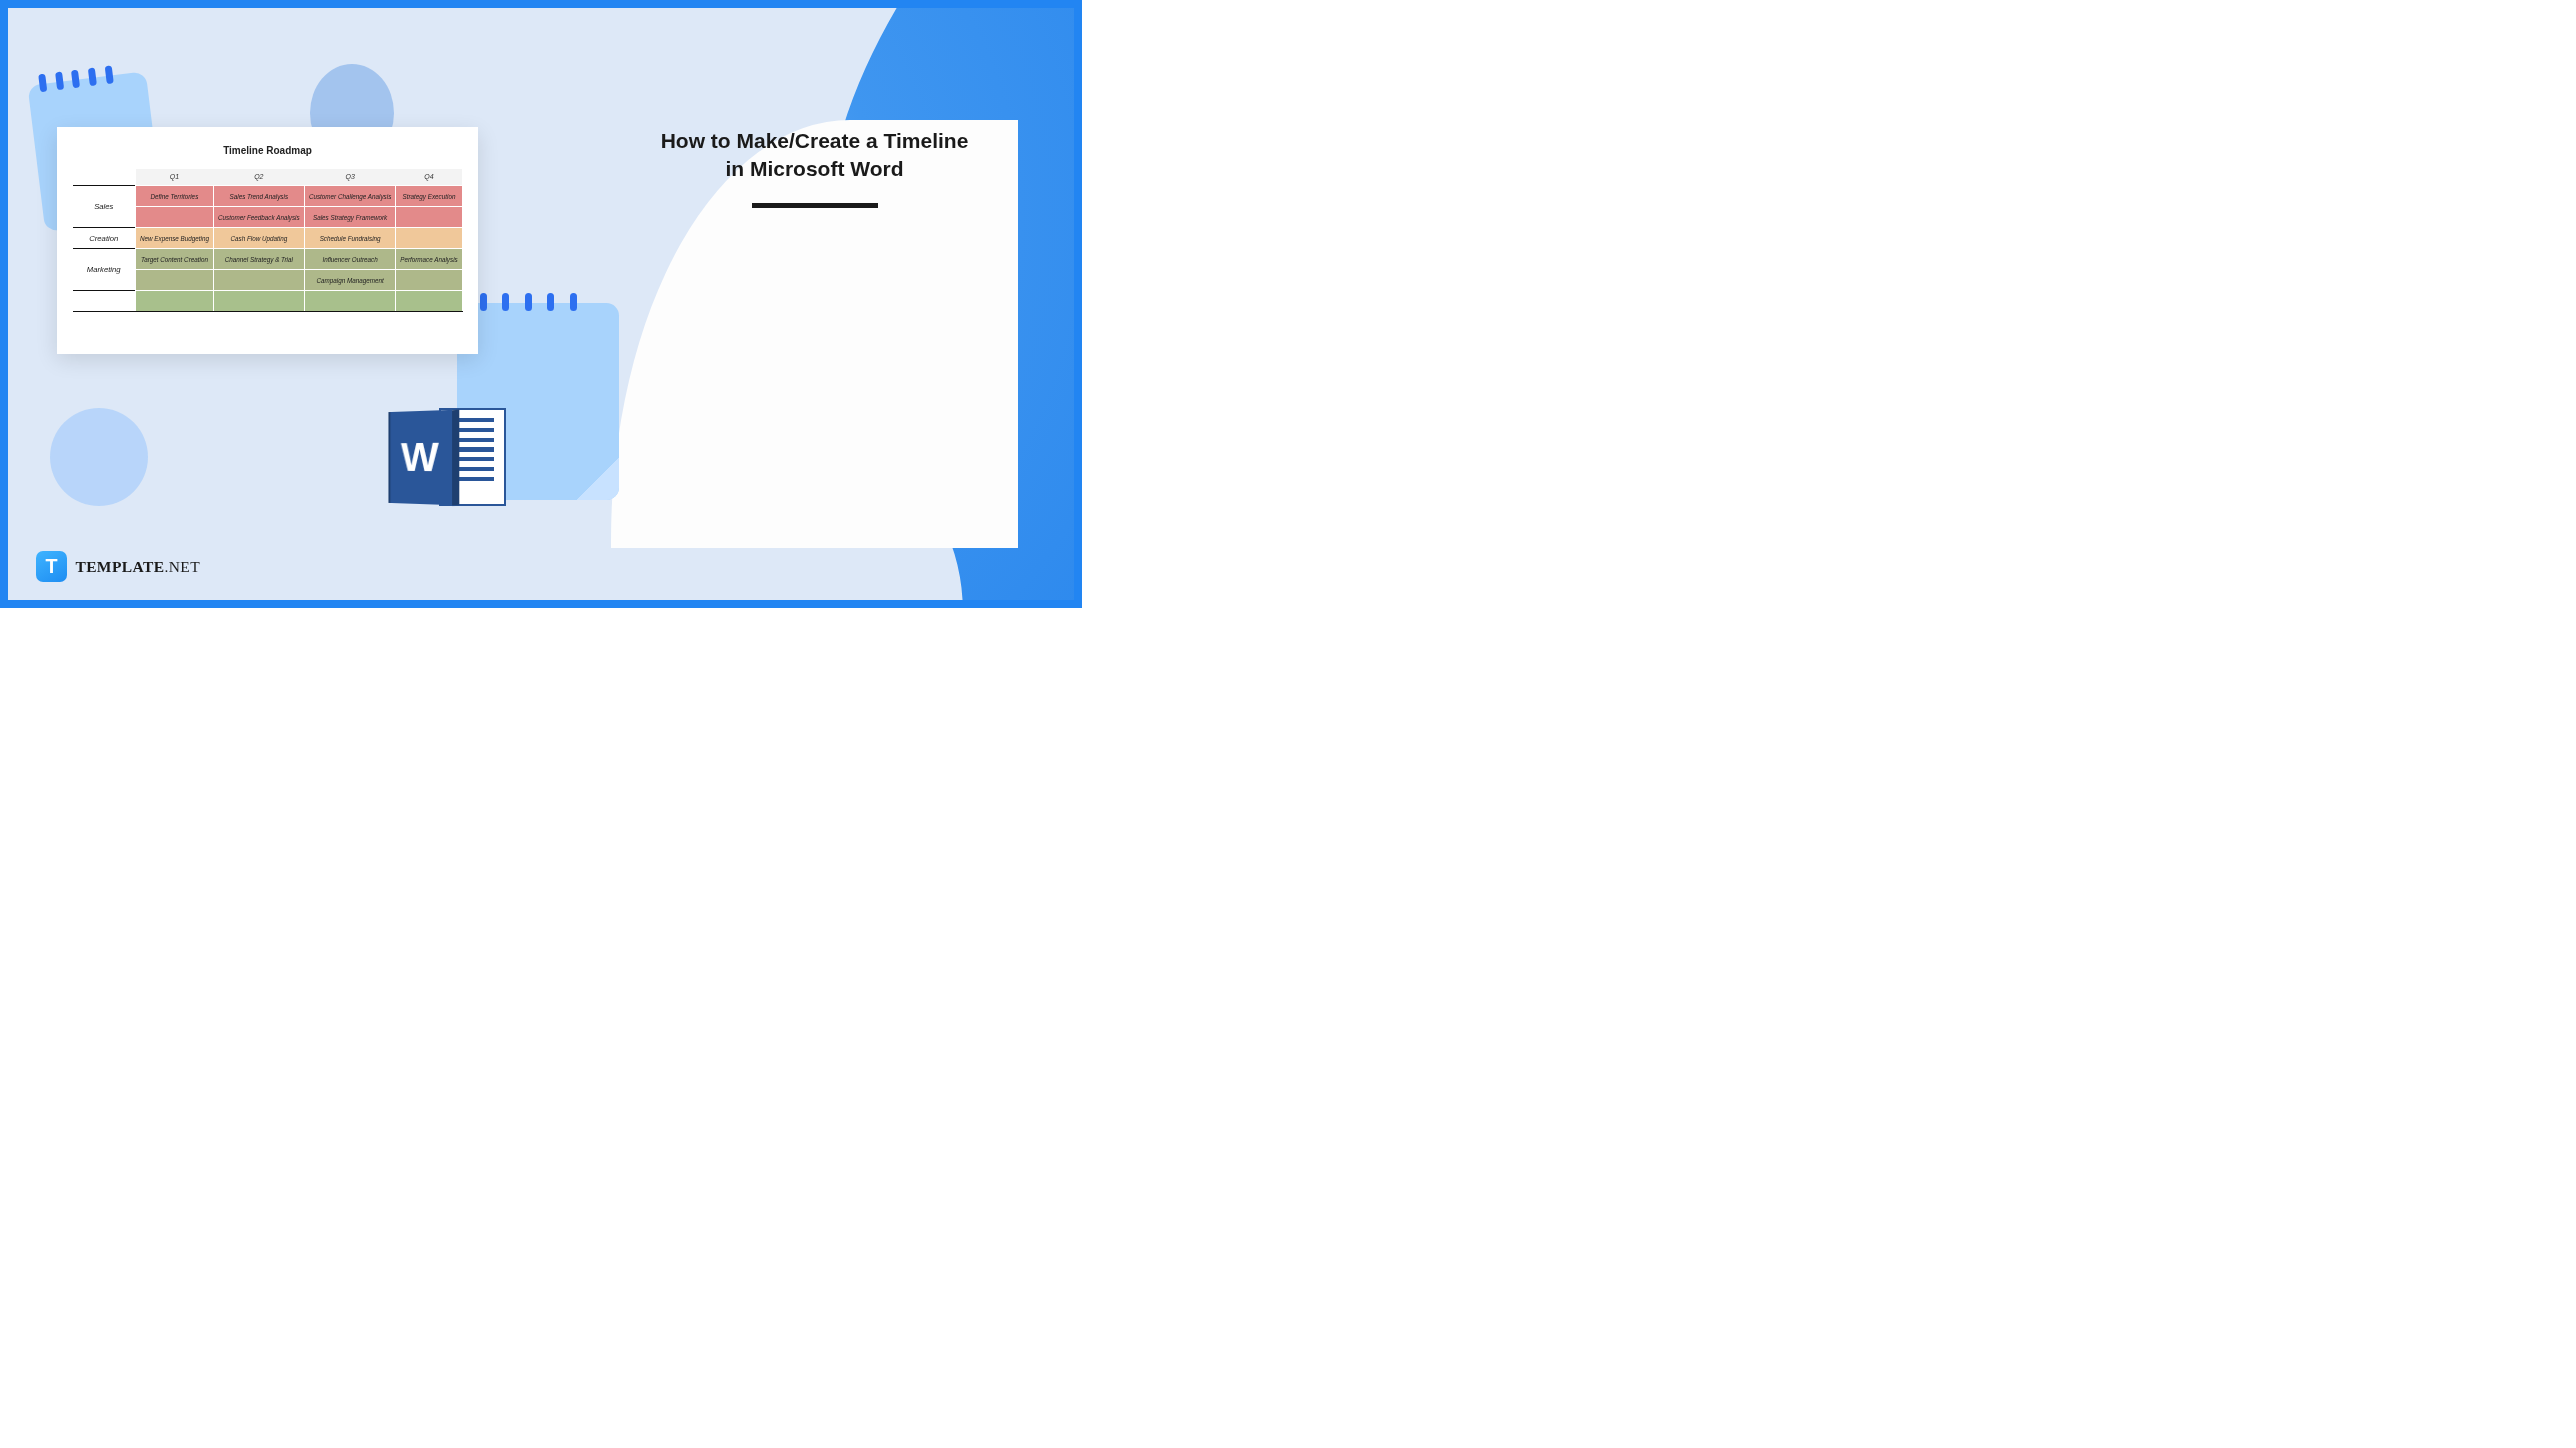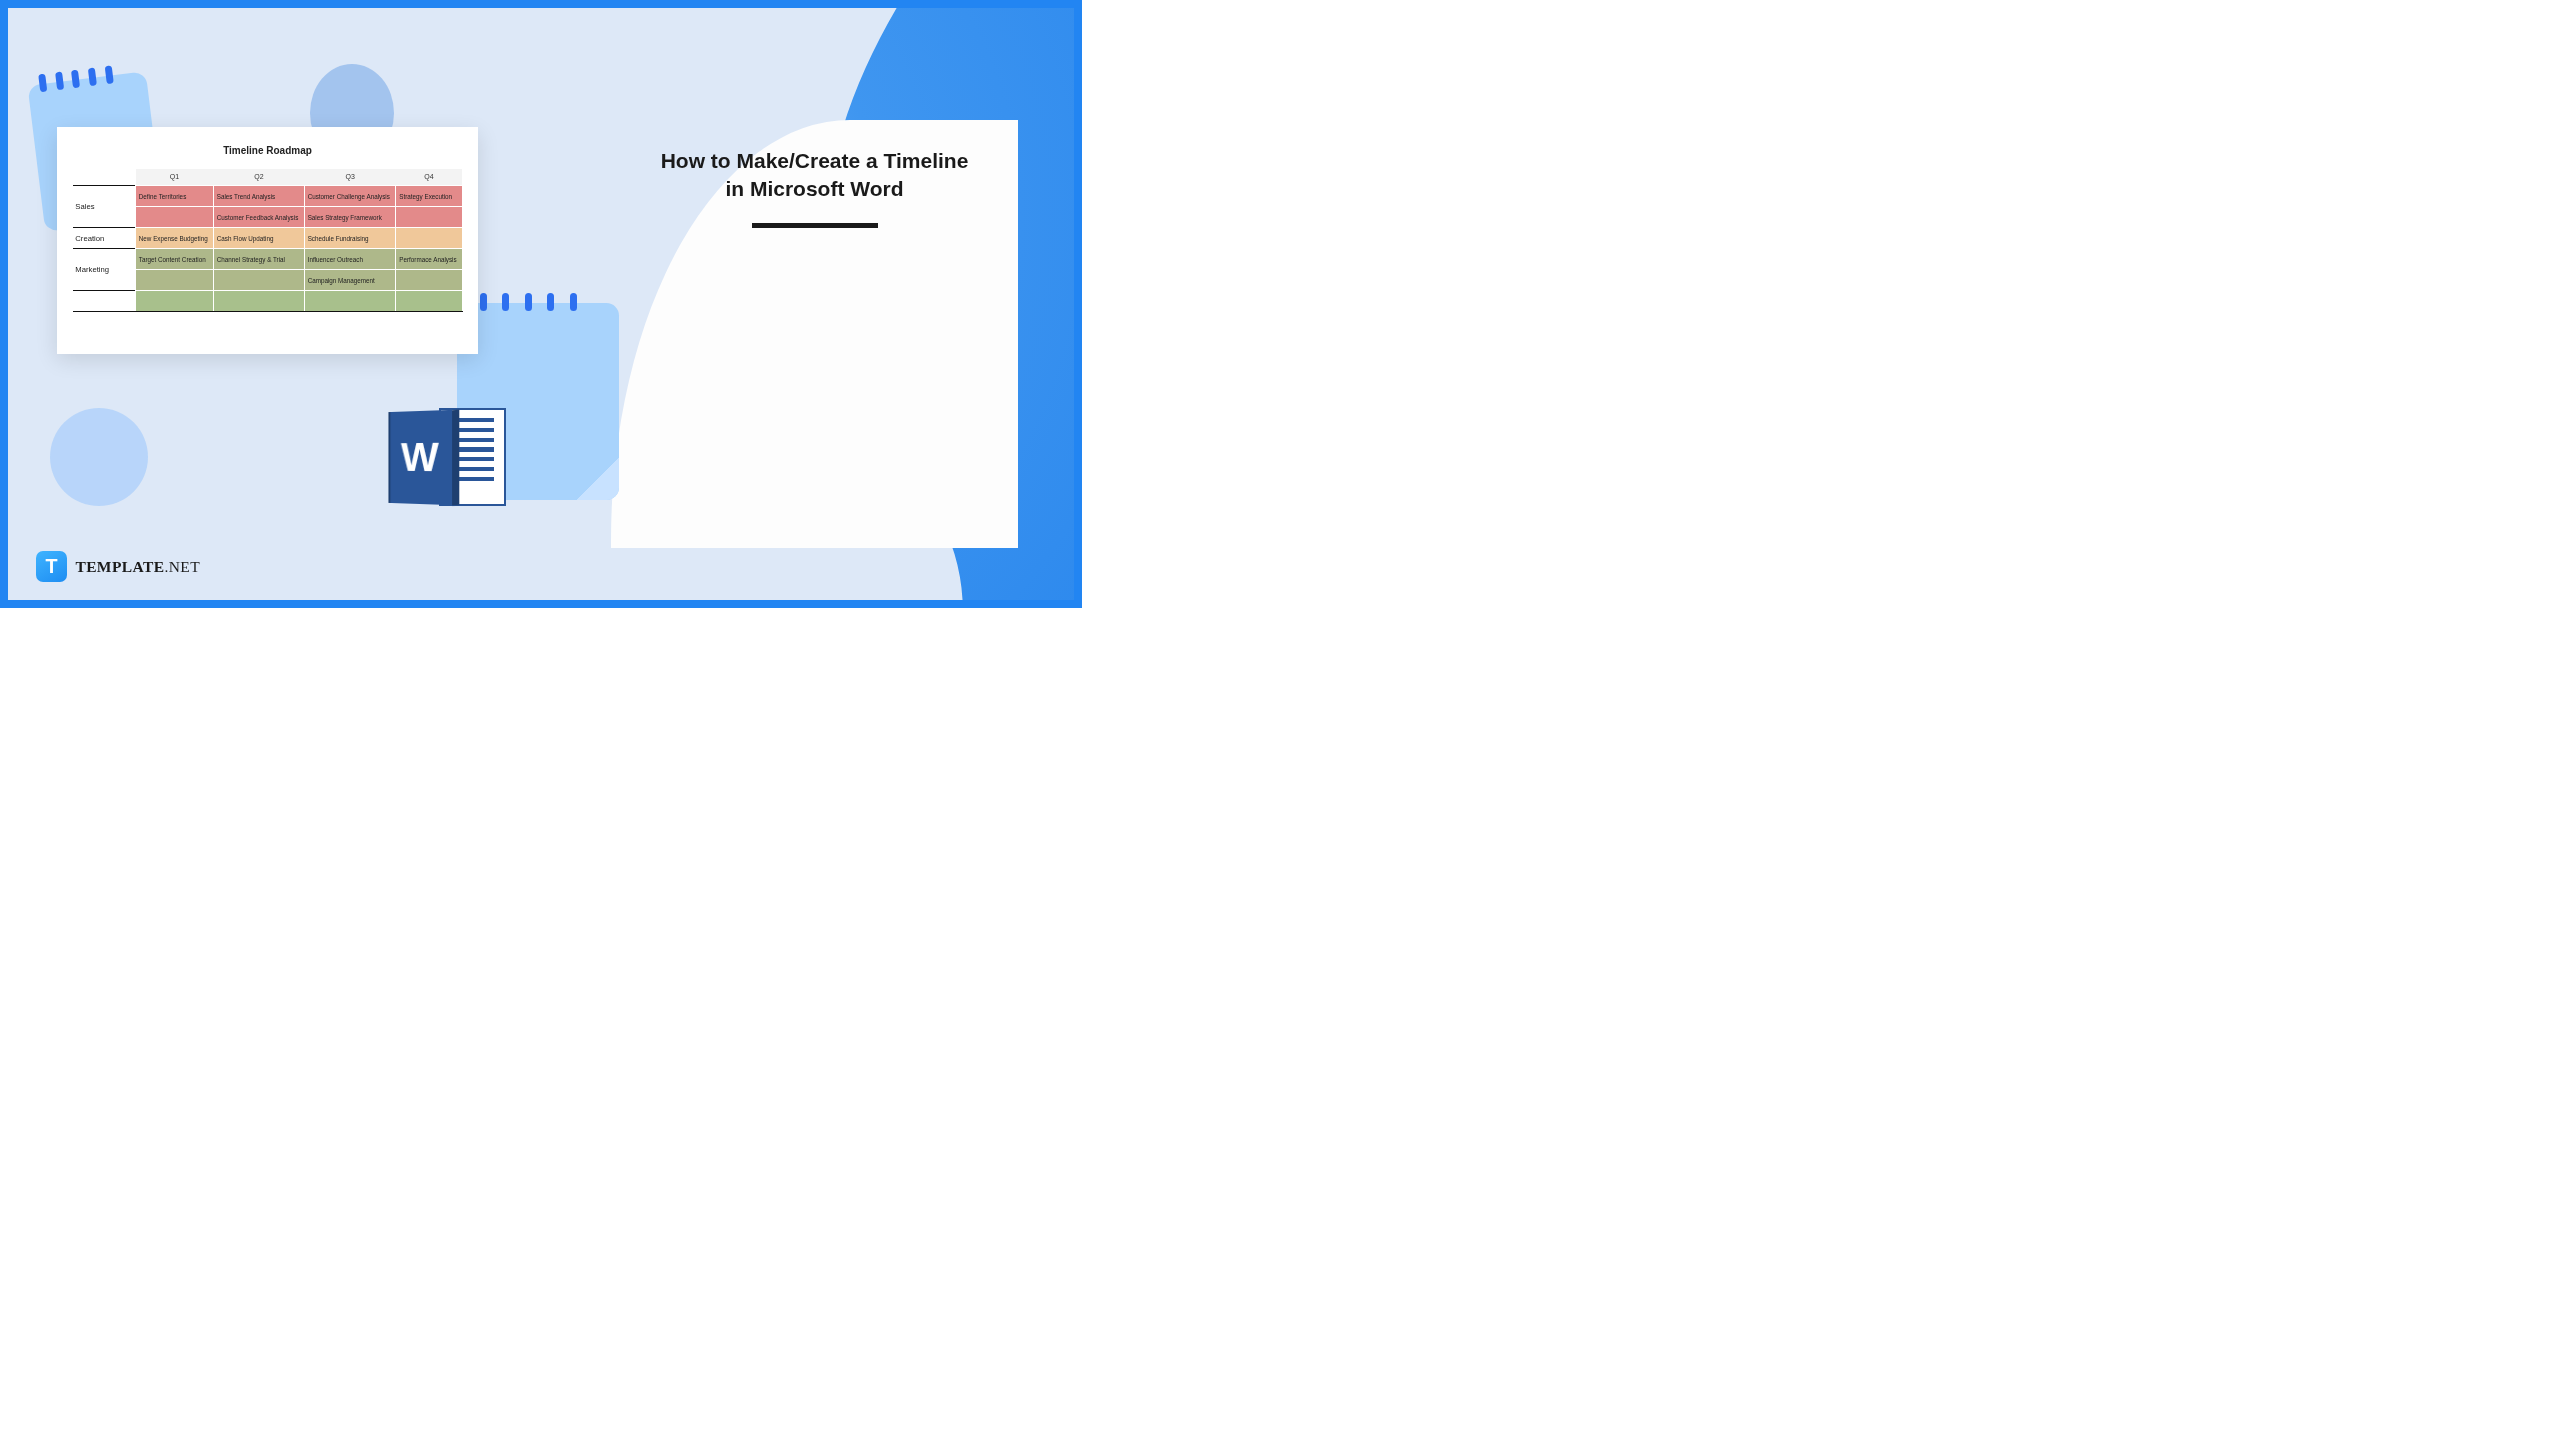--- a/index.html
+++ b/index.html
@@ -31,21 +31,21 @@
     position: absolute;
     top: 112px;
     right: 56px;
     width: 407px;
     height: 428px;
     background: #fdfdfd;
     border-top-left-radius: 239px 421px;
   }
   .page-title {
     position: absolute;
-    top: 139px;
+    top: 119px;
     right: 105px;
     width: 309px;
     text-align: center;
     z-index: 30;
   }
   .page-title h1 {
     font-size: 21px;
     font-weight: 700;
     color: #1a1a1a;
     line-height: 1.35;
@@ -108,21 +108,23 @@
     margin-bottom: 12.6px;
   }
   .roadmap-table {
     width: 100%;
     border-collapse: collapse;
     font-size: 6.3px;
     color: #222;
   }
   .roadmap-table th, .roadmap-table td {
     padding: 4.9px 2.8px;
+    text-align: center;
     vertical-align: middle;
+    font-style: italic;
   }
   .roadmap-table thead th {
     font-weight: 400;
     font-size: 7px;
     color: #333;
     background: #f3f3f3;
   }
   .roadmap-table thead th:first-child { background: transparent; }
   .rowlabel {
     font-size: 7.7px;

